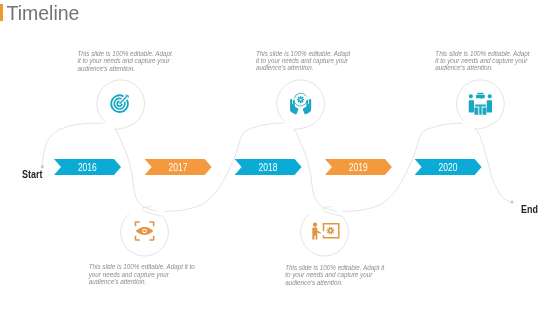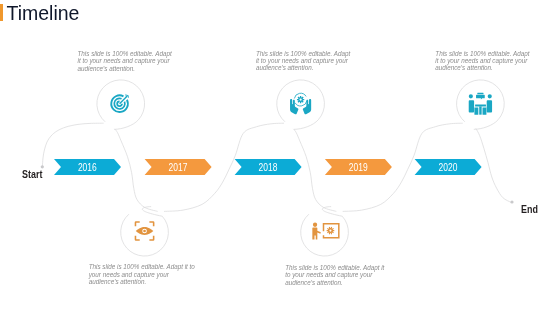--- a/index.html
+++ b/index.html
@@ -1,19 +1,19 @@
 <!DOCTYPE html>
 <html><head>
 <meta charset="utf-8">
 <style>
   html,body{margin:0;padding:0;}
   body{width:560px;height:315px;background:#ffffff;font-family:"Liberation Sans",sans-serif;overflow:hidden;position:relative;}
   #slide{position:absolute;left:0;top:0;width:560px;height:315px;background:#fff;}
   .accent-bar{position:absolute;left:0;top:4px;width:3.4px;height:17px;background:#f0982d;}
-  .title{position:absolute;left:6.5px;top:3.2px;font-size:19.5px;font-weight:400;color:#0f172a;letter-spacing:0px;line-height:21px;}
+  .title{position:absolute;left:6.5px;top:3.2px;font-size:19.5px;font-weight:400;color:#737373;letter-spacing:0px;line-height:21px;}
   svg.canvas{position:absolute;left:0;top:0;width:560px;height:315px;}
   .note{position:absolute;font-size:6.3px;font-style:italic;color:#8d8d8d;line-height:7.15px;letter-spacing:0px;}
   .endlbl{position:absolute;font-size:10px;font-weight:700;color:#231f20;transform-origin:0 0;transform:scaleX(0.895);white-space:nowrap;}
 </style>
 </head>
 <body>
 
 <div id="slide">
   <div class="accent-bar"></div>
   <div class="title">Timeline</div>

